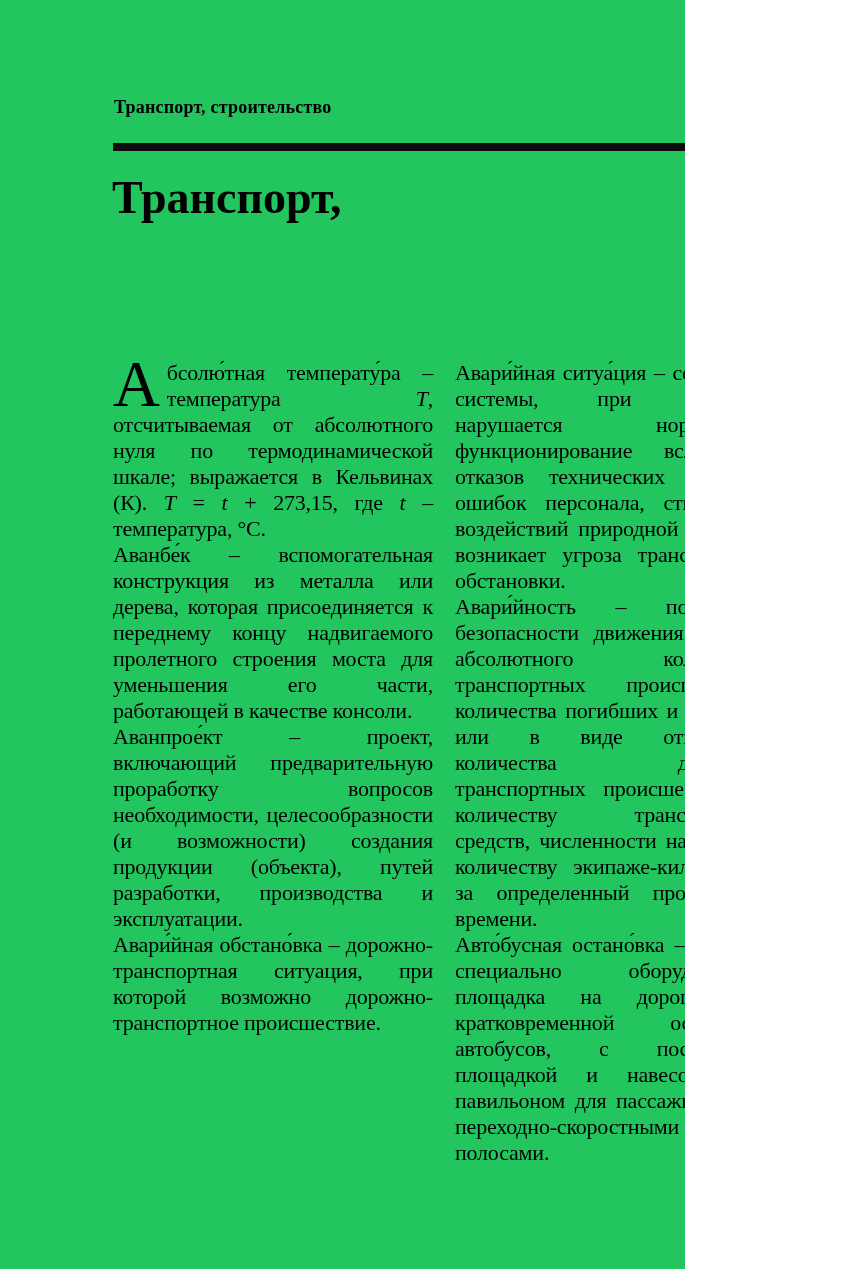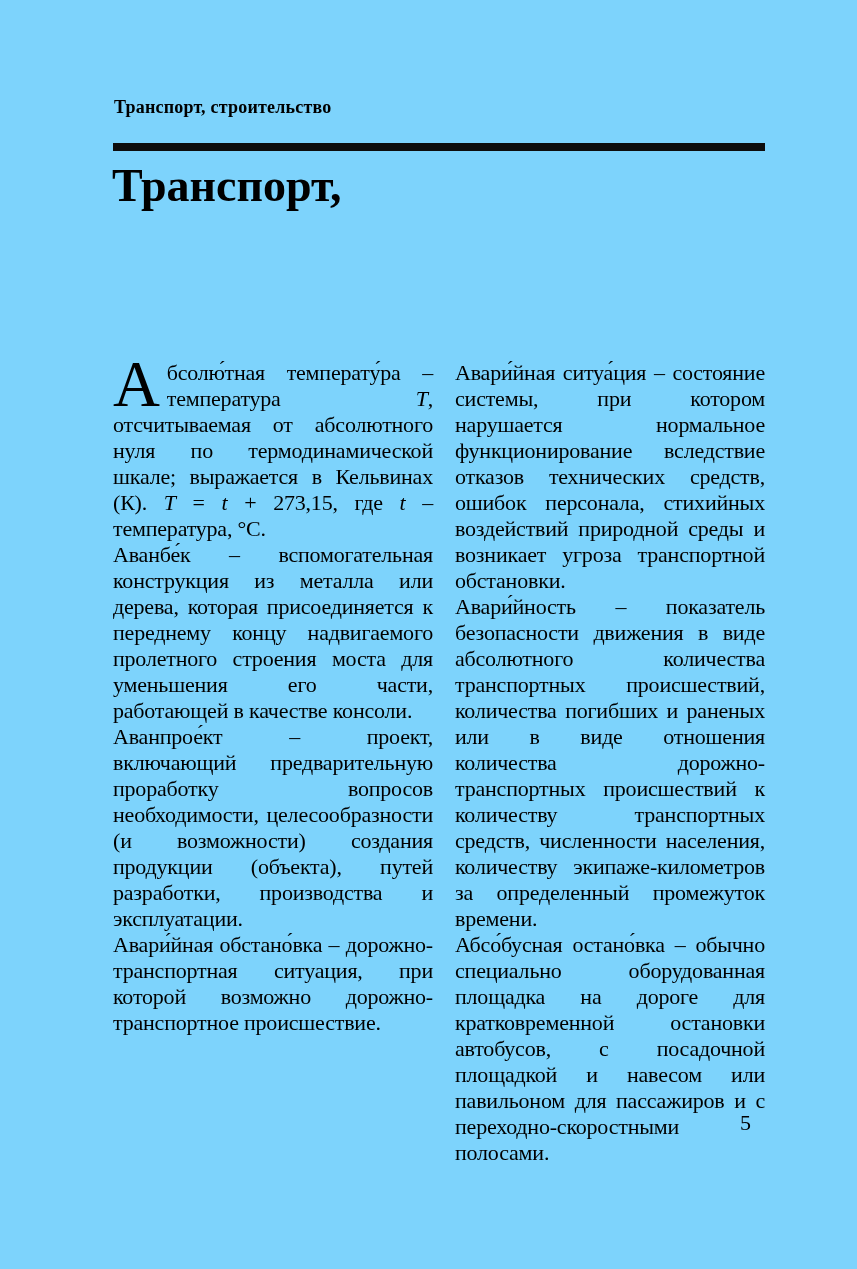--- a/index.html
+++ b/index.html
@@ -1,20 +1,20 @@
 <!DOCTYPE html>
 <html lang="ru"><head>
 <meta charset="utf-8">
 <style>
   html, body { margin: 0; padding: 0; background: #ffffff; }
   .page {
     position: relative;
-    width: 857px;
+    width: 685px;
     height: 1269px;
-    background: #7dd3fc;
+    background: #22c55e;
     color: #000000;
     font-family: "Liberation Serif", serif;
     overflow: hidden;
   }
   .running-head {
     position: absolute;
     left: 114px;
     top: 97px;
     font-size: 18px;
     font-weight: bold;
@@ -24,21 +24,21 @@
     position: absolute;
     left: 113px;
     top: 143px;
     width: 652px;
     height: 8px;
     background: #0d0d0d;
   }
   .title {
     position: absolute;
     left: 112px;
-    top: 155px;
+    top: 167px;
     margin: 0;
     font-size: 46px;
     font-weight: bold;
     line-height: 61px;
     letter-spacing: 0px;
   }
   .columns {
     position: absolute;
     left: 113px;
     top: 360px;
@@ -85,19 +85,19 @@
   <div class="columns">
     <div class="col col-left">
         <p class="entry"><span class="dropcap">А</span><b class="term">бсолю́тная температу́ра</b> – <span><span>температура </span><span class="it">T</span><span>, отсчитываемая от абсолютного нуля по термодинамической шкале; выражается в Кельвинах (К). </span><span class="it">T</span><span> = </span><span class="it">t</span><span> + 273,15, где </span><span class="it">t</span><span> – температура, °С.</span></span></p>
         <p class="entry"><b class="term">Аванбе́к</b> – <span>вспомогательная конструкция из металла или дерева, которая присоединяется к переднему концу надвигаемого пролетного строения моста для уменьшения его части, работающей в качестве консоли.</span></p>
         <p class="entry"><b class="term">Аванпрое́кт</b> – <span>проект, включающий предварительную проработку вопросов необходимости, целесообразности (и возможности) создания продукции (объекта), путей разработки, производства и эксплуатации.</span></p>
         <p class="entry"><b class="term">Авари́йная обстано́вка</b> – <span>дорожно-транспортная ситуация, при которой возможно дорожно-транспортное происшествие.</span></p>
       </div>
     <div class="col col-right">
         <p class="entry"><b class="term">Авари́йная ситуа́ция</b> – <span>состояние системы, при котором нарушается нормальное функционирование вследствие отказов технических средств, ошибок персонала, стихийных воздействий природной среды и возникает угроза транспортной обстановки.</span></p>
         <p class="entry"><b class="term">Авари́йность</b> – <span>показатель безопасности движения в виде абсолютного количества транспортных происшествий, количества погибших и раненых или в виде отношения количества дорожно-транспортных происшествий к количеству транспортных средств, численности населения, количеству экипаже-километров за определенный промежуток времени.</span></p>
-        <p class="entry"><b class="term">Абсо́бусная остано́вка</b> – <span>обычно специально оборудованная площадка на дороге для кратковременной остановки автобусов, с посадочной площадкой и навесом или павильоном для пассажиров и с переходно-скоростными полосами.</span></p>
+        <p class="entry"><b class="term">Авто́бусная остано́вка</b> – <span>обычно специально оборудованная площадка на дороге для кратковременной остановки автобусов, с посадочной площадкой и навесом или павильоном для пассажиров и с переходно-скоростными полосами.</span></p>
       </div>
   </div>
 
   <div class="page-number">5</div>
 
 </div>
 
 </body></html>

